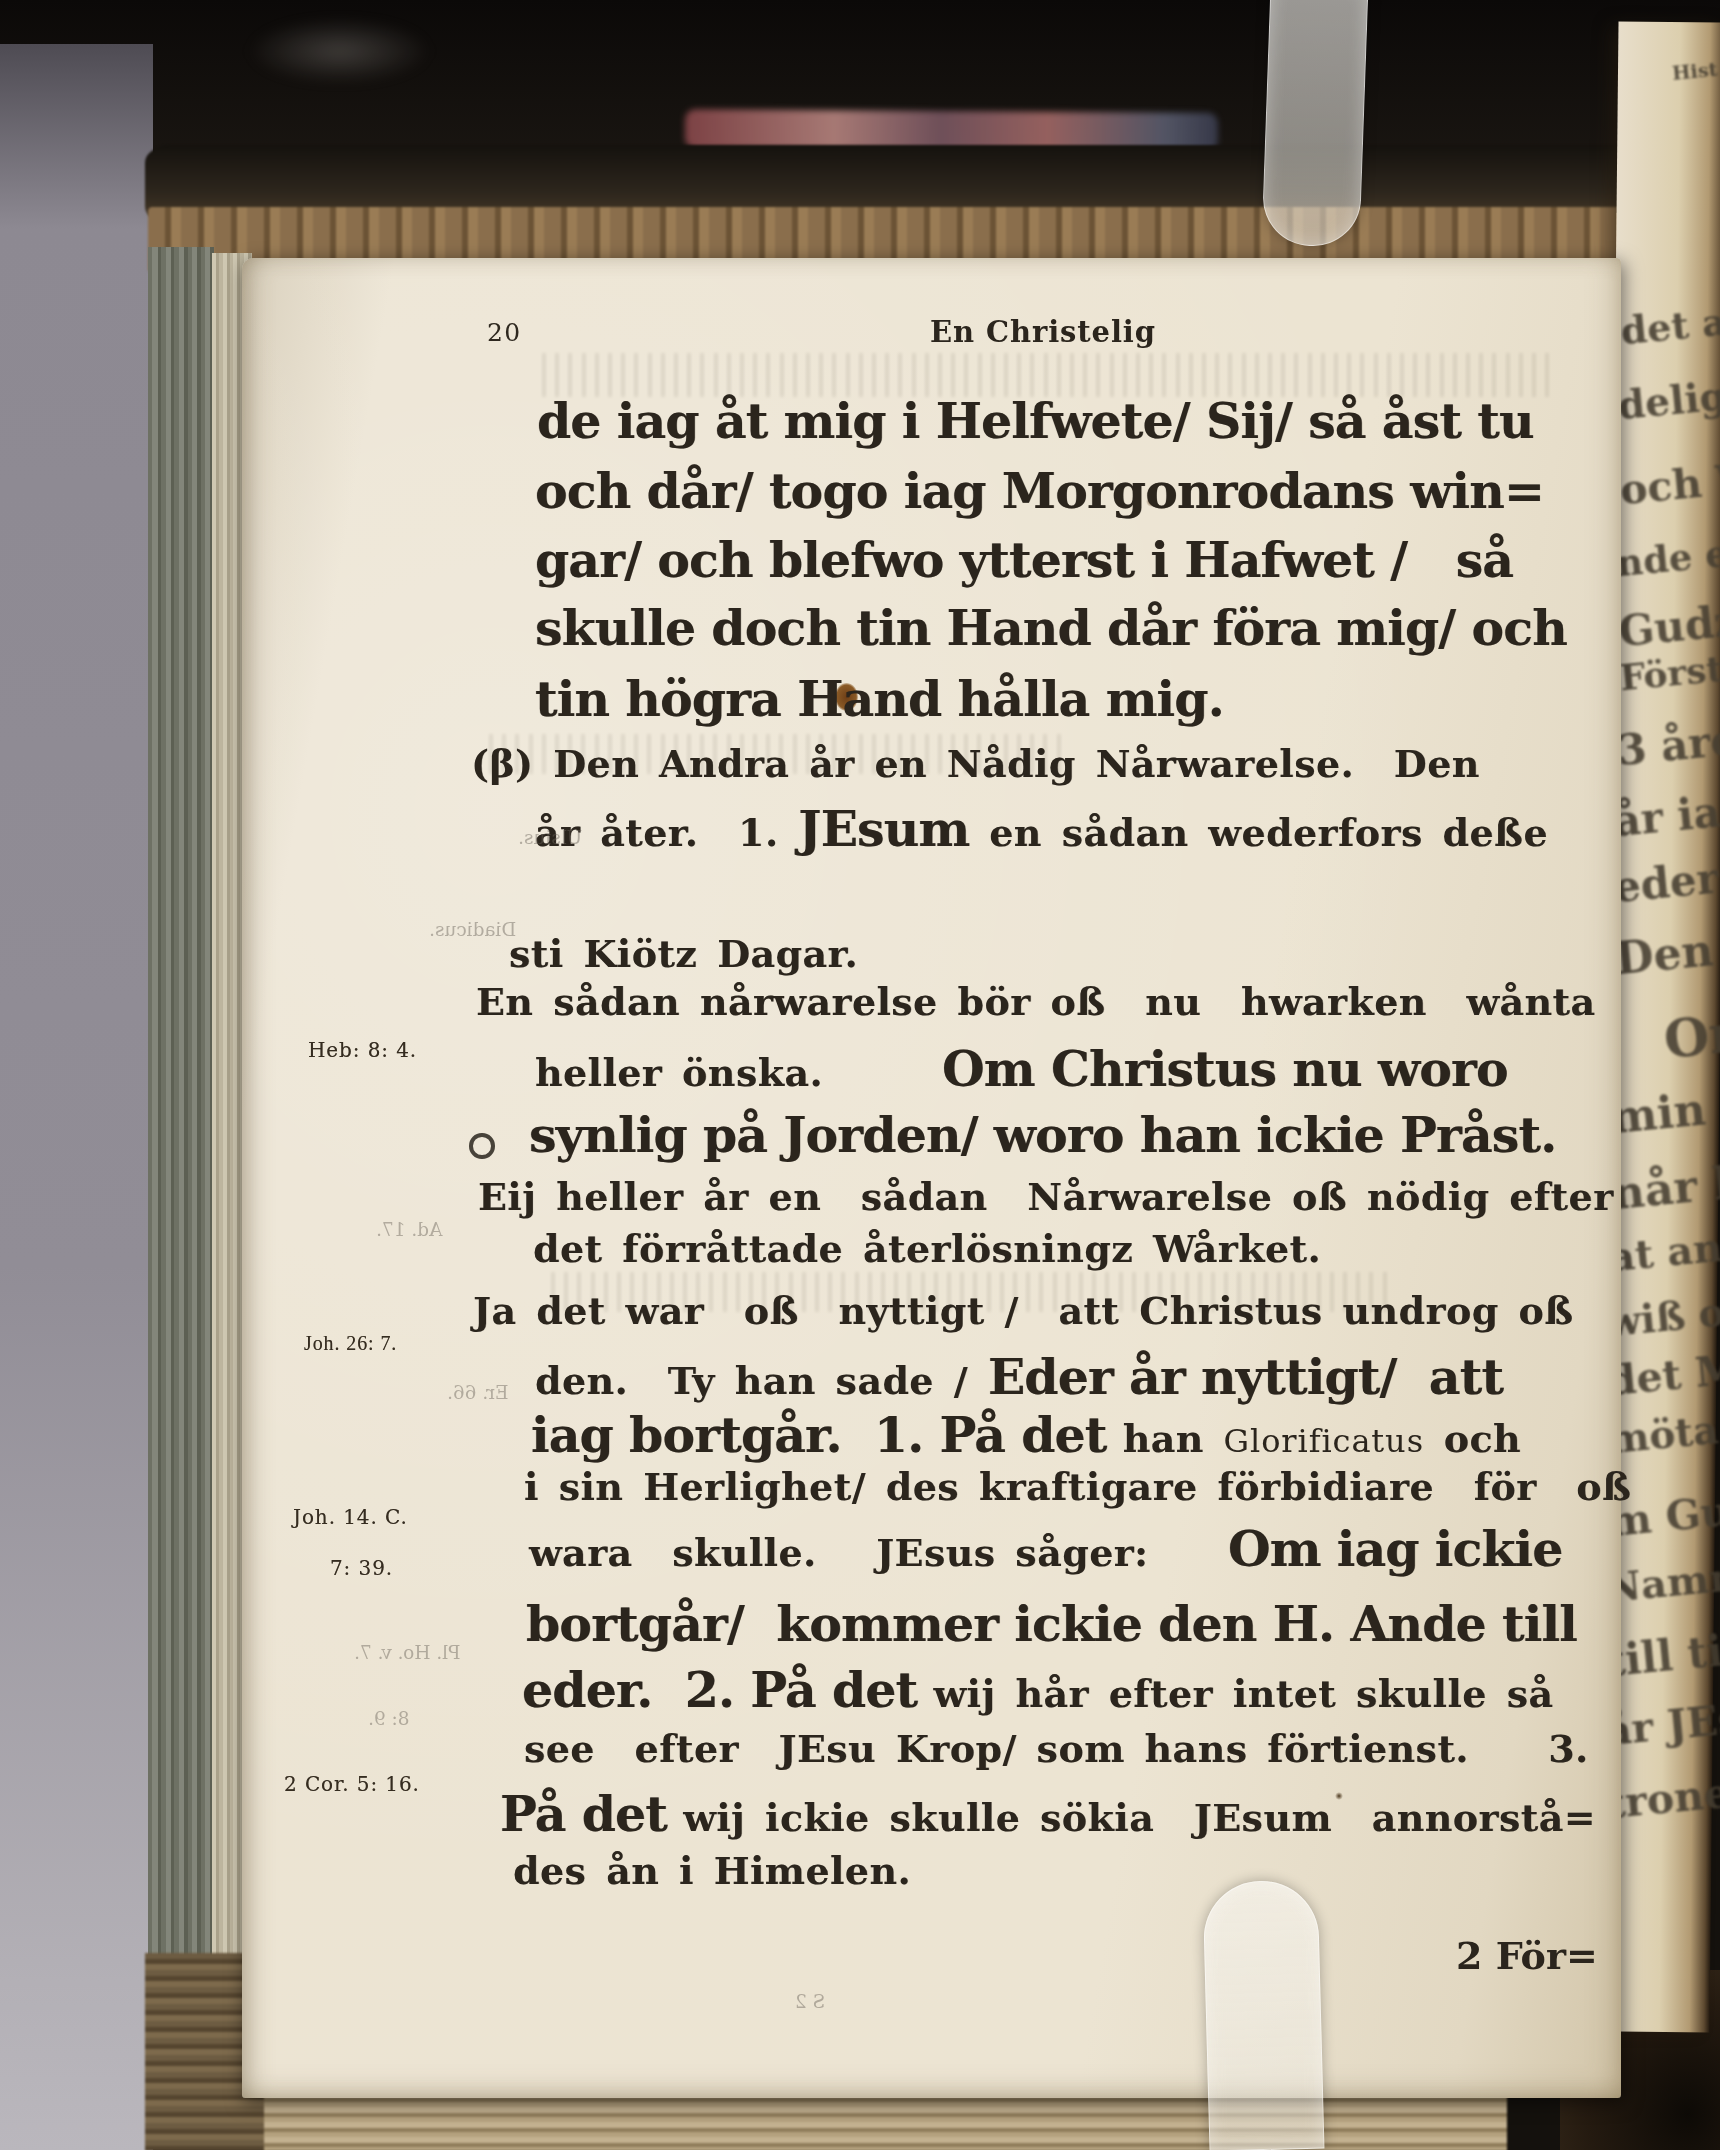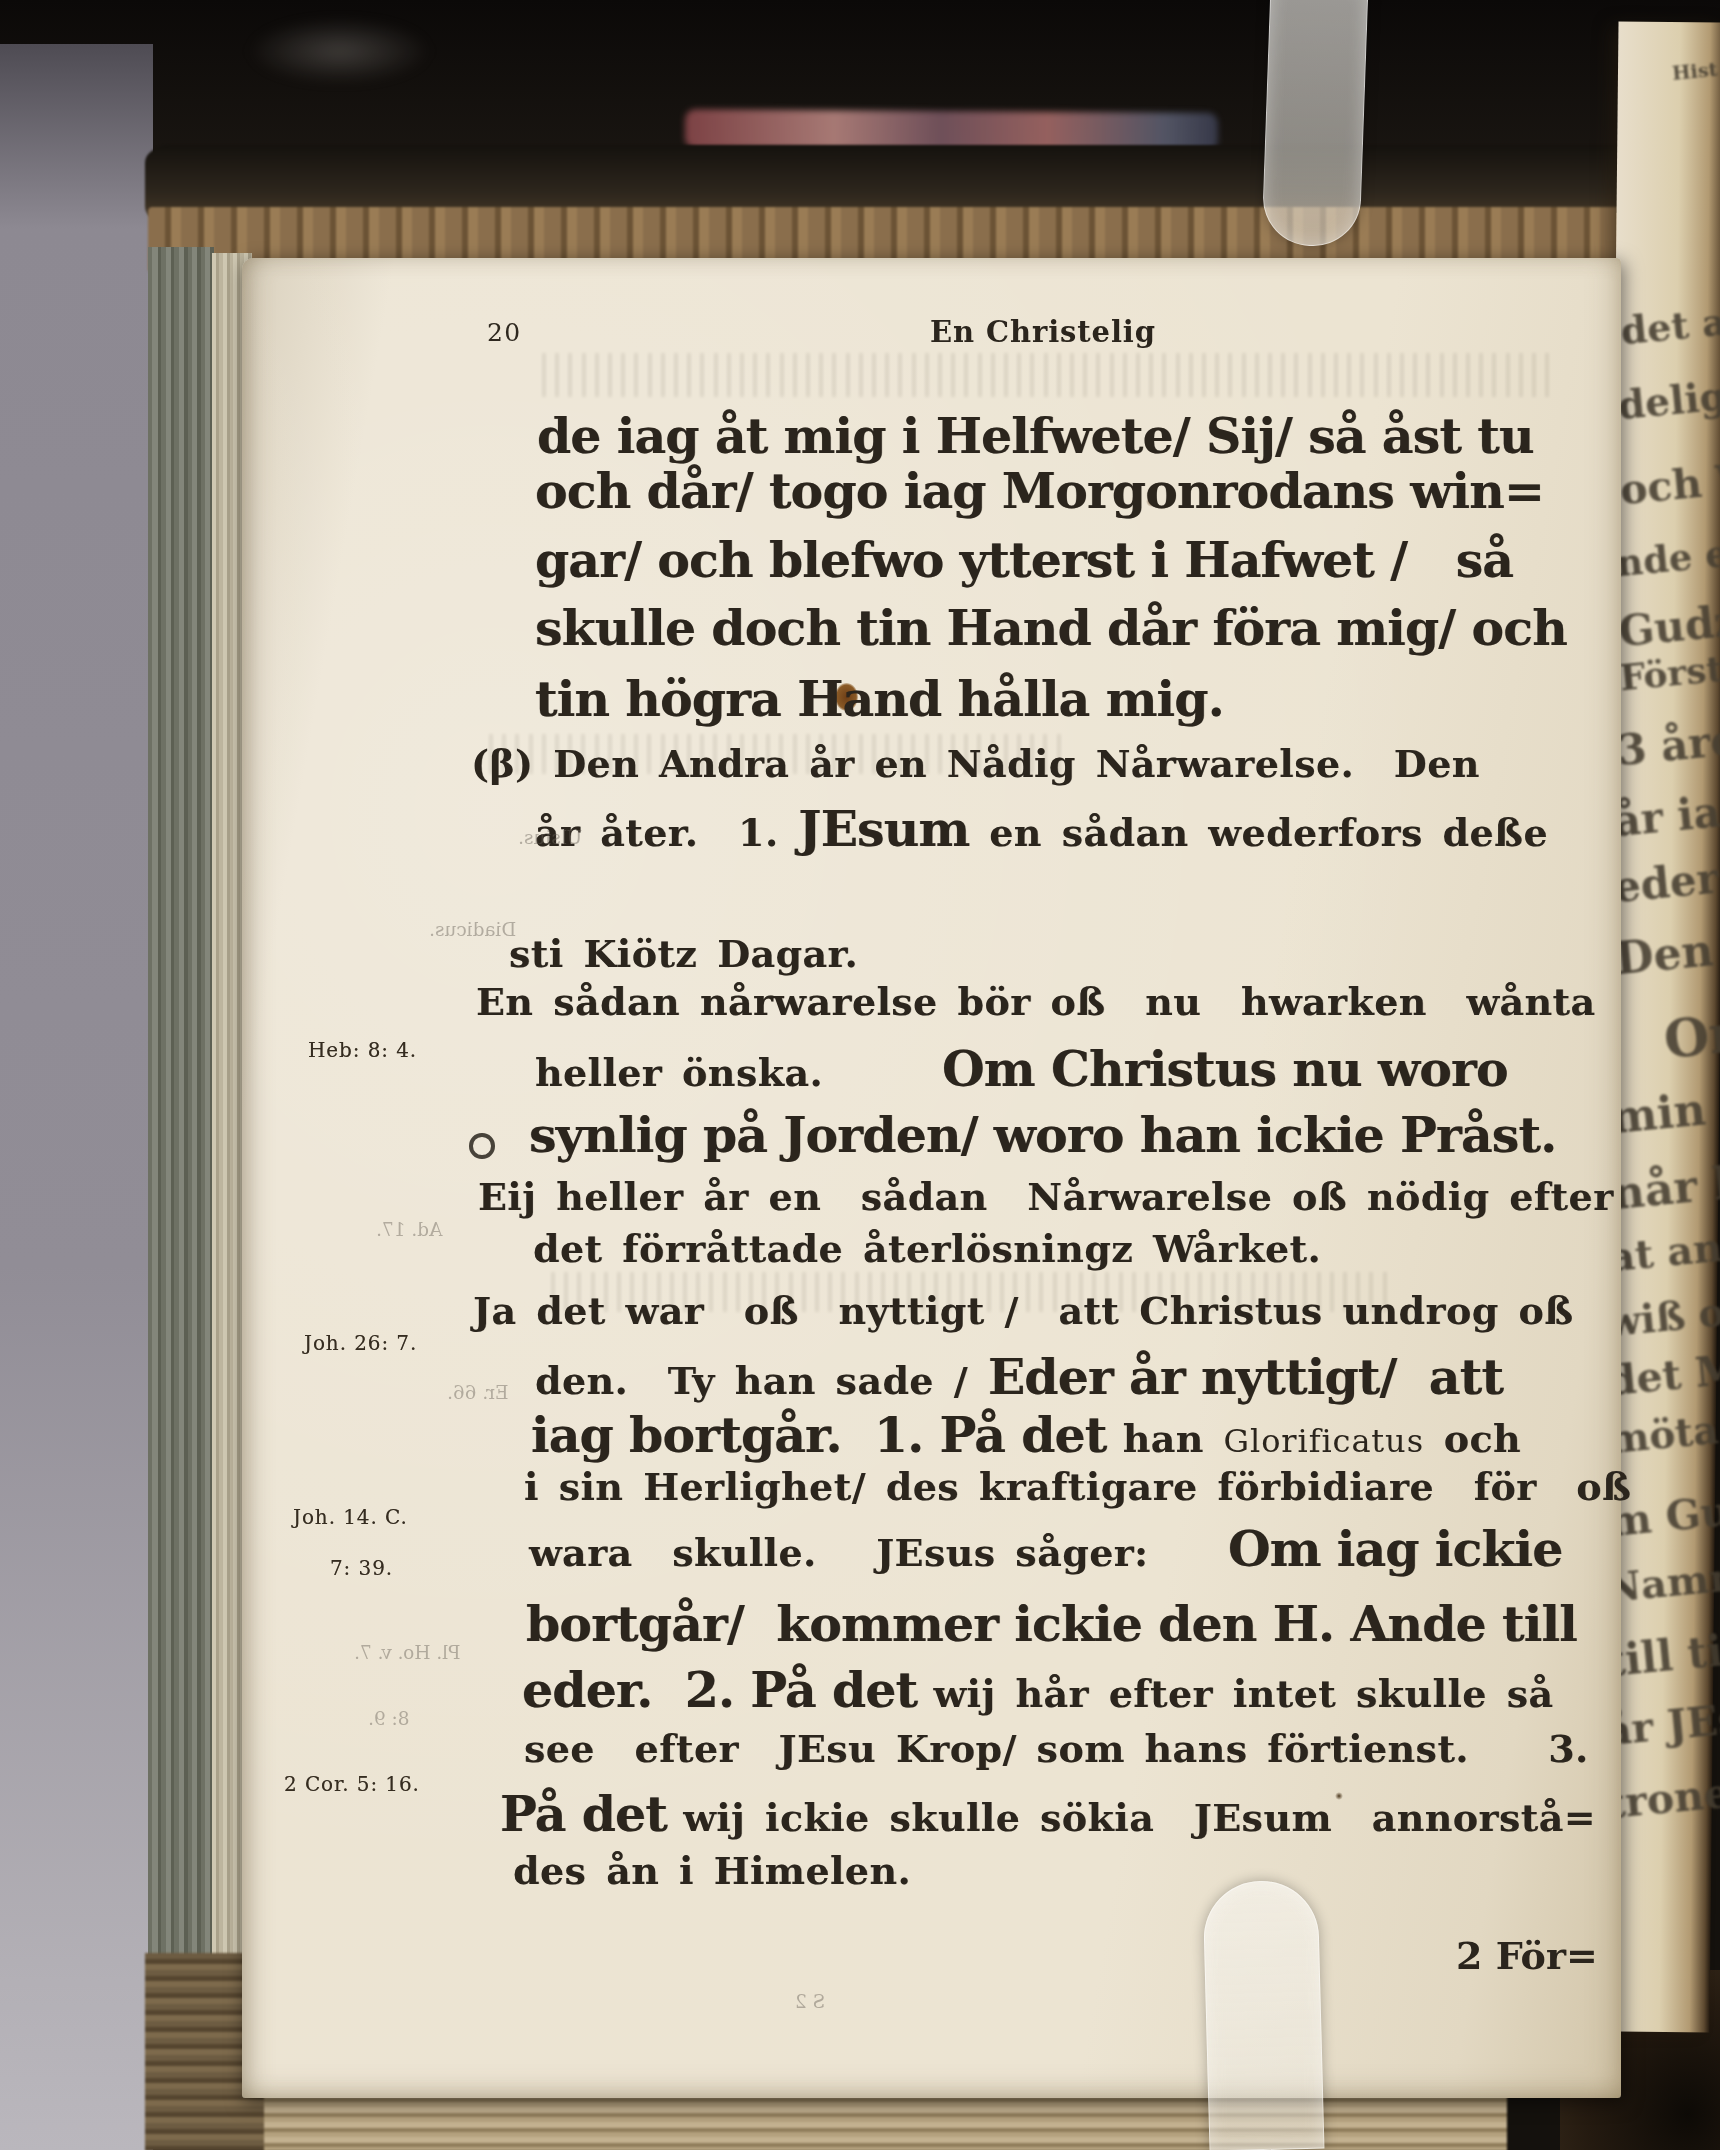--- a/index.html
+++ b/index.html
@@ -132,21 +132,21 @@
     <div class="page-number" style="left:245px;top:62px">20</div>
     <div class="running-header" style="left:688px;top:60px">En Christelig</div>
     <div class="catchword" style="left:1214px;top:1679px">2 För=</div>
     <div class="ink-ring" style="left:227px;top:875px"></div>
     <div class="speck" style="left:593px;top:425px;width:23px;height:28px;
          background:radial-gradient(#6e3f17,#8a5a26 60%,transparent 75%)"></div>
     <div class="speck" style="left:904px;top:238px;width:10.6px;height:10.6px;
          background:radial-gradient(#5a3a18,transparent 70%)"></div>
     <div class="speck" style="left:1093px;top:1534px;width:8px;height:8px;
          background:radial-gradient(#4a3category,transparent 70%);background:radial-gradient(#4a361c,transparent 70%)"></div>
-  <div class="line" style="left: 295px; top: 154px;"><span class="seg-lg" style="position: static;">de iag åt mig i Helfwete/ Sij/ så åst tu</span></div>
+  <div class="line" style="left: 295px; top: 139px;"><span class="seg-lg" style="position: static;">de iag åt mig i Helfwete/ Sij/ så åst tu</span></div>
       <div class="line" style="left: 293px; top: 209px;"><span class="seg-lg" style="position: static;">och dår/ togo iag Morgonrodans win=</span></div>
       <div class="line" style="left: 293px; top: 278px;"><span class="seg-lg" style="position: static;">gar/ och blefwo ytterst i Hafwet /   så</span></div>
       <div class="line" style="left: 293px; top: 417px;"><span class="seg-lg" style="position: static;">tin högra Hand hålla mig.</span></div>
       <div class="line" style="left: 293px; top: 346px;"><span class="seg-lg" style="position: static;">skulle doch tin Hand dår föra mig/ och</span></div>
       <div class="line" style="left: 229px; top: 487px;"><span class="seg-md" style="position: static;">(β) Den Andra år en Nådig Nårwarelse.  Den</span></div>
       <div class="line" style="left: 293px; top: 547px;"><span class="seg-md" style="position: static;">år åter.  1. </span><span class="seg-lg" style="position: static;">JEsum</span><span class="seg-md" style="position: static;"> en sådan wederfors deße</span></div>
       <div class="line" style="left: 267px; top: 677px;"><span class="seg-md" style="position: static;">sti Kiötz Dagar.</span></div>
       <div class="line" style="left: 234px; top: 725px;"><span class="seg-md" style="position: static;">En sådan nårwarelse bör oß  nu  hwarken  wånta</span></div>
       <div class="line" style="left: 293px; top: 787px;"><span class="seg-md" style="position: static;">heller önska.      </span><span class="seg-lg" style="position: static;">Om Christus nu woro</span></div>
       <div class="line" style="left: 287px; top: 853px;"><span class="seg-lg" style="position: static;">synlig på Jorden/ woro han ickie Pråst.</span></div>
@@ -156,21 +156,21 @@
       <div class="line" style="left: 293px; top: 1095px;"><span class="seg-md" style="position: static;">den.  Ty han sade / </span><span class="seg-lg" style="position: static;">Eder år nyttigt/  att</span></div>
       <div class="line" style="left: 289px; top: 1153px;"><span class="seg-lg" style="position: static;">iag bortgår.  1. På det </span><span class="seg-md" style="position: static;">han </span><span class="seg-ant" style="position: static;">Glorificatus</span><span class="seg-md" style="position: static;"> och</span></div>
       <div class="line" style="left: 282px; top: 1210px;"><span class="seg-md" style="position: static;">i sin Herlighet/ des kraftigare förbidiare  för  oß</span></div>
       <div class="line" style="left: 287px; top: 1267px;"><span class="seg-md" style="position: static;">wara  skulle.   JEsus såger:    </span><span class="seg-lg" style="position: static;">Om iag ickie</span></div>
       <div class="line" style="left: 284px; top: 1342px;"><span class="seg-lg" style="position: static;">bortgår/  kommer ickie den H. Ande till</span></div>
       <div class="line" style="left: 280px; top: 1408px;"><span class="seg-lg" style="position: static; margin-top: 40px;">eder.  2. På det </span><span class="seg-md" style="position: static;">wij hår efter intet skulle så</span></div>
       <div class="line" style="left: 282px; top: 1472px;"><span class="seg-md" style="position: static;">see  efter  JEsu Krop/ som hans förtienst.    3.</span></div>
       <div class="line" style="left: 258px; top: 1532px;"><span class="seg-lg" style="position: static;">På det </span><span class="seg-md" style="position: static;">wij ickie skulle sökia  JEsum  annorstå=</span></div>
       <div class="line" style="left: 271px; top: 1594px;"><span class="seg-md" style="position: static;">des ån i Himelen.</span></div>
       <div class="margin-note" style="left: 66px; top: 780px;">Heb: 8: 4.</div>
-      <div class="margin-note" style="left: 62px; top: 1073px;">Joh. 26: 7.</div>
+      <div class="margin-note" style="left: 62px; top: 1073px; font-family: Liberation Serif, serif;">Joh. 26: 7.</div>
       <div class="margin-note" style="left: 51px; top: 1247px;">Joh. 14. C.</div>
       <div class="margin-note" style="left: 88px; top: 1298px;">7: 39.</div>
       <div class="margin-note" style="left: 42px; top: 1514px;">2 Cor. 5: 16.</div>
       <div class="ghost mirrored" style="left: 276px; top: 571px;">Ulsius.</div>
       <div class="ghost mirrored" style="left: 187px; top: 663px;">Diadicus.</div>
       <div class="ghost mirrored" style="left: 134px; top: 963px;">Ad. 17.</div>
       <div class="ghost mirrored" style="left: 205px; top: 1126px;">Er. 66.</div>
       <div class="ghost mirrored" style="left: 112px; top: 1386px;">Pl. Ho. v. 7.</div>
       <div class="ghost mirrored" style="left: 126px; top: 1452px;">8: 9.</div>
       <div class="ghost mirrored" style="left: 553px; top: 1735px;">S 2</div>

